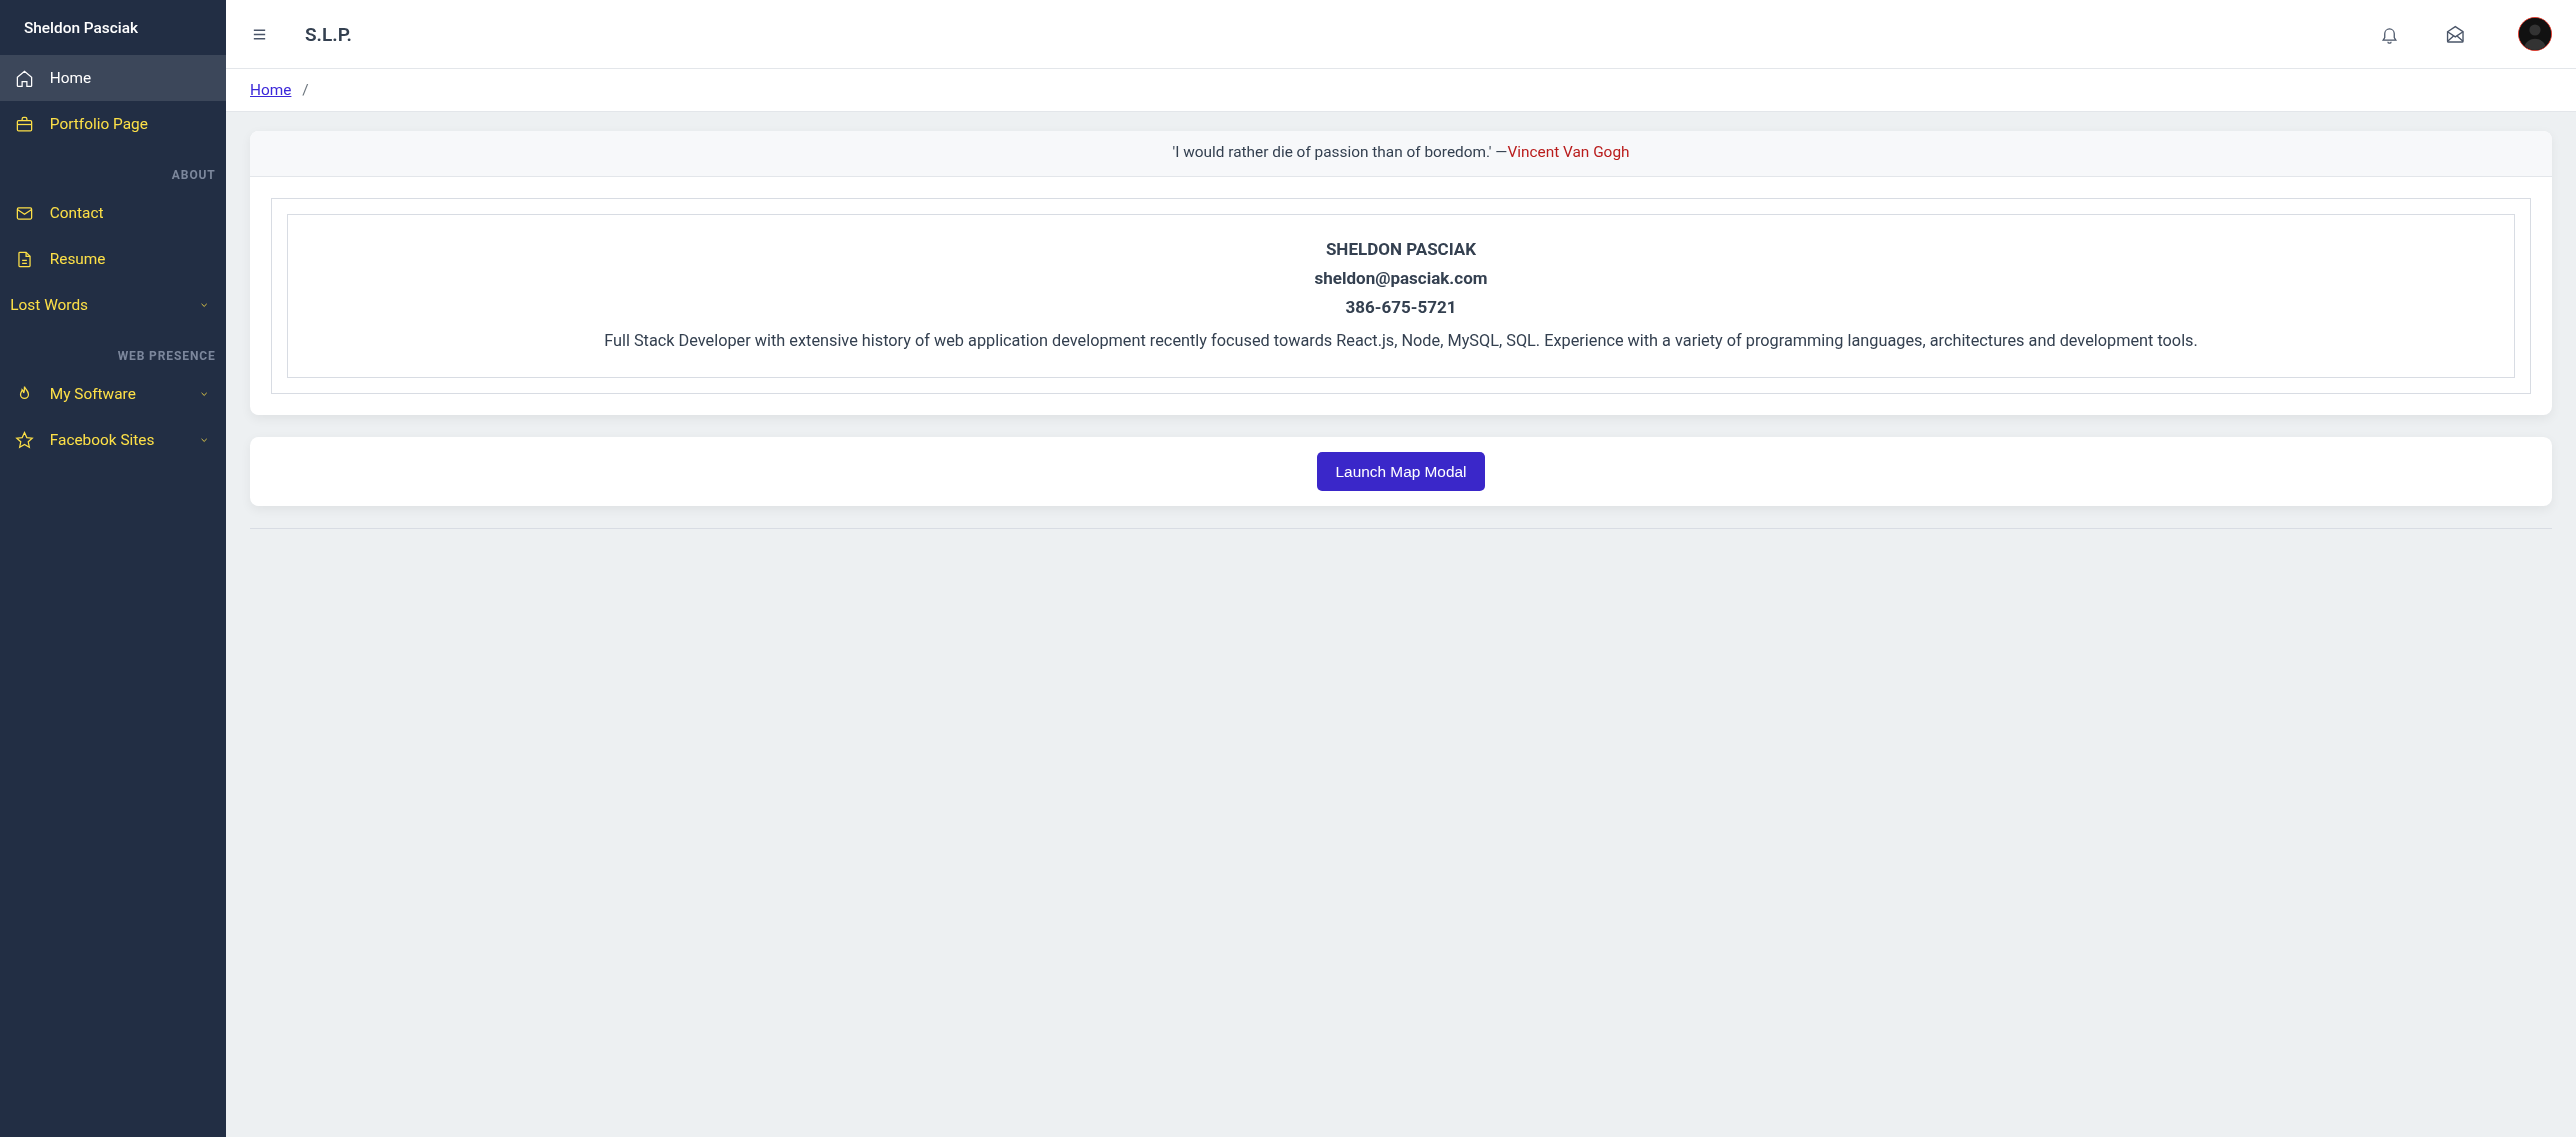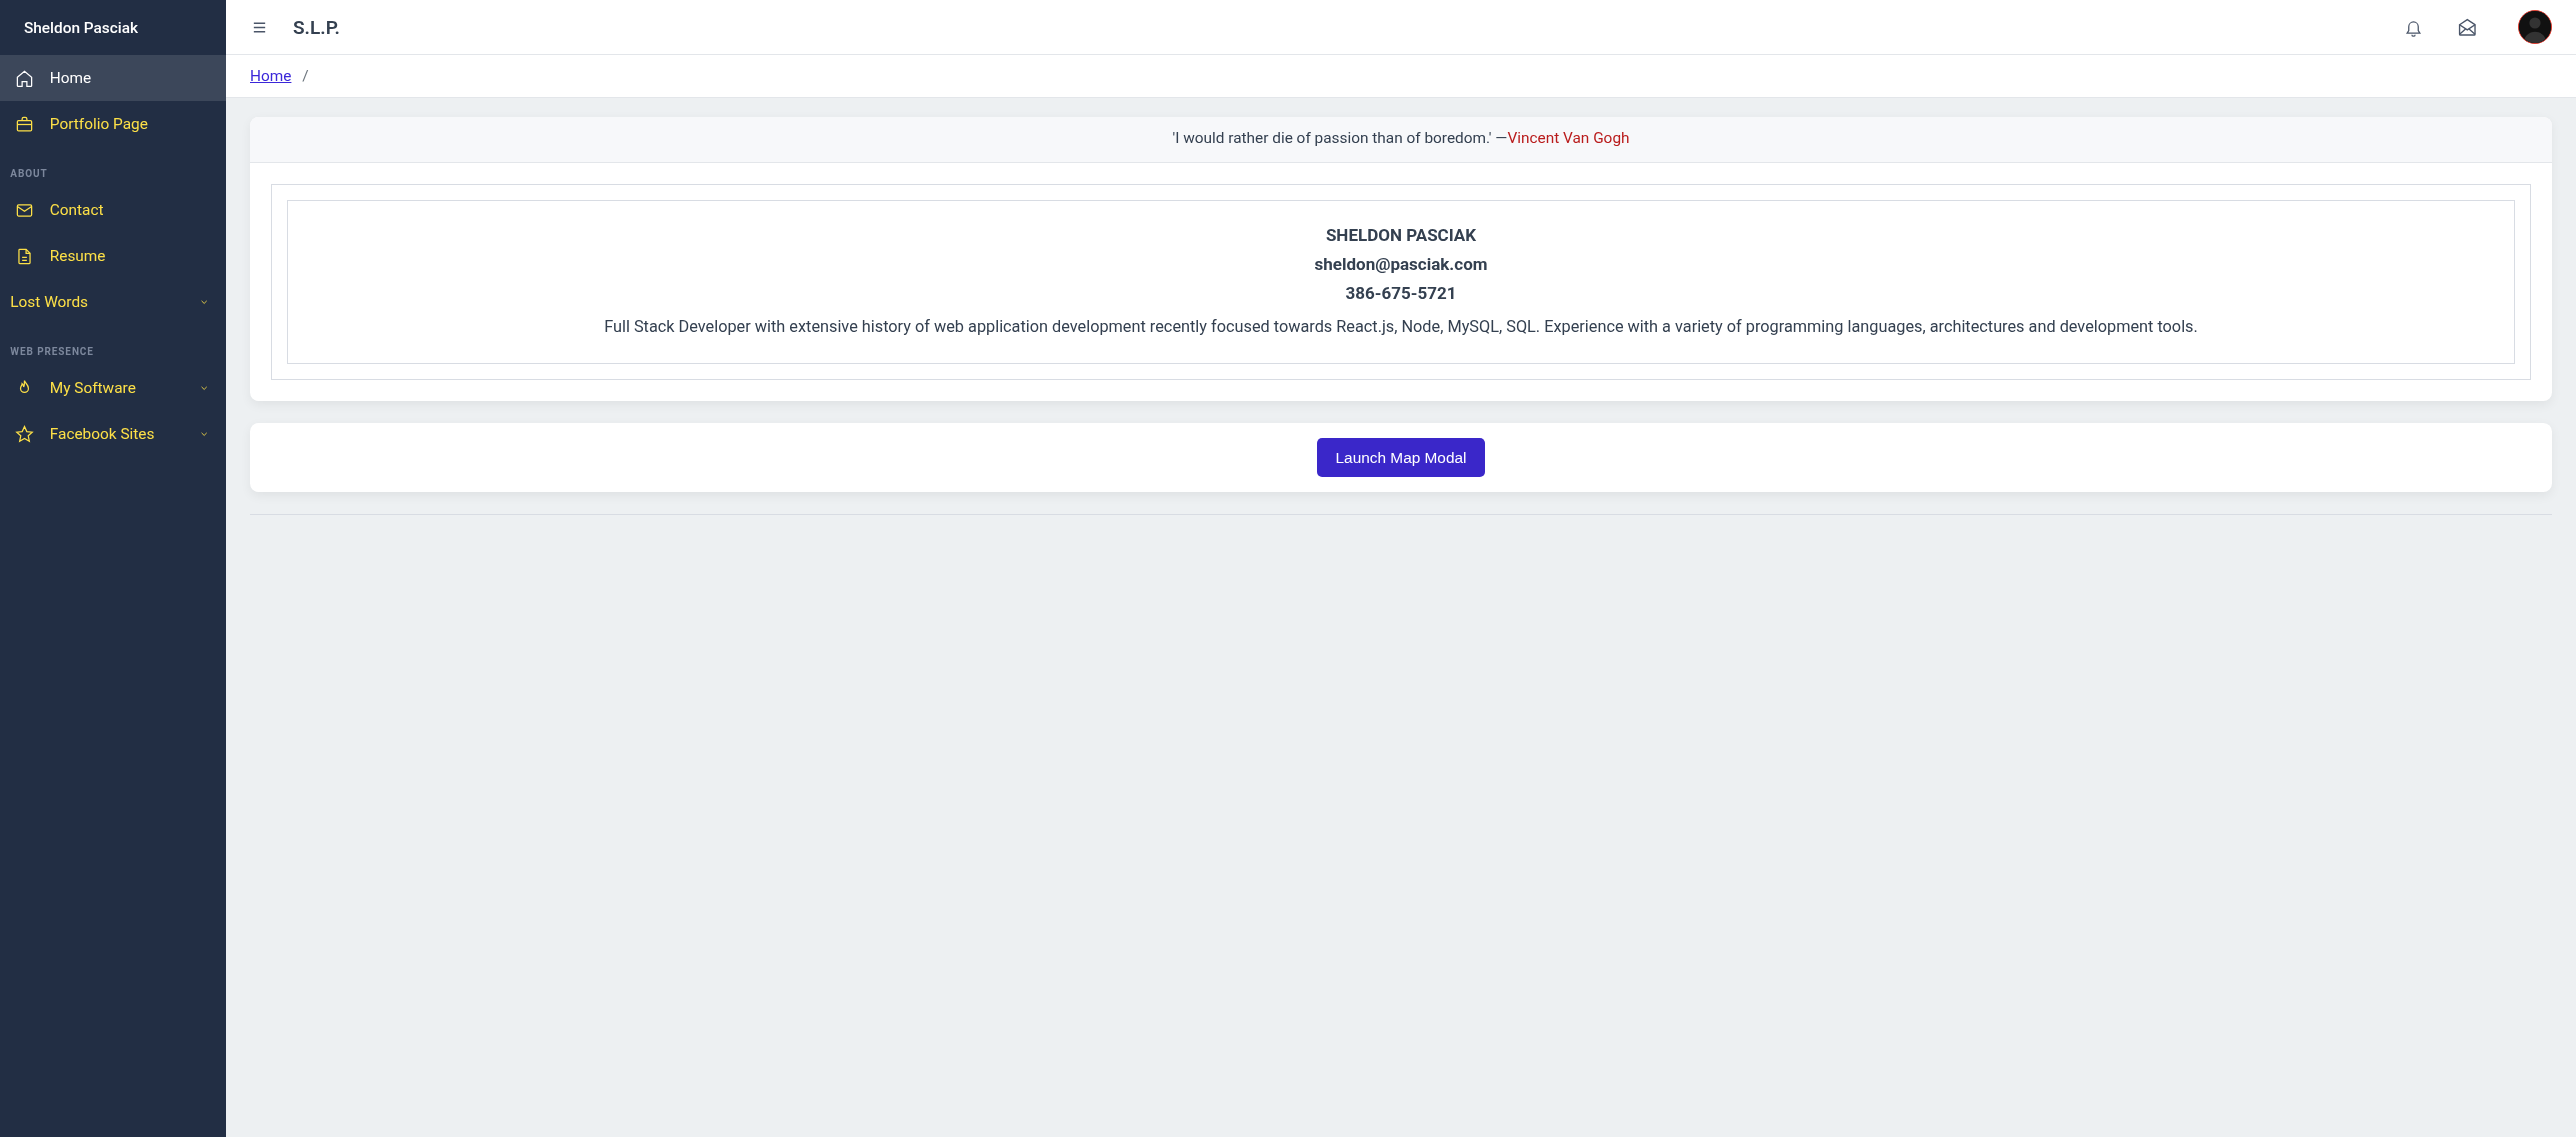--- a/index.html
+++ b/index.html
@@ -50,43 +50,44 @@
     justify-content: center;
     flex-shrink: 0;
   }
   .sidebar-item .si-label { flex: 1; }
   .sidebar-item .chev {
     width: 12px; height: 12px;
     display:flex;align-items:center;justify-content:center;
   }
   .sidebar-group-label {
     padding: 20.6px 10.3px 8.6px 10.3px;
-    font-size: 10px;
+    font-size: 12px;
     letter-spacing: 0.9px;
     color: #7c879c;
     font-weight: 700;
+    text-align: right;
   }
   .sidebar-item.no-icon { padding-left: 10.3px; }
 
   
   .main {
     flex: 1;
     display: flex;
     flex-direction: column;
     min-width: 0;
     background: #edf0f2;
   }
   .topbar {
-    height: 55px;
+    height: 69px;
     background: #ffffff;
     border-bottom: 0.9px solid #e3e6ea;
     display: flex;
     align-items: center;
     padding: 0 24px;
-    gap: 24px;
+    gap: 36px;
   }
   .hamburger {
     width: 19px; height: 19px;
     display:flex;align-items:center;justify-content:center;
     color:#4a5568;
     cursor:pointer;
   }
   .topbar-title {
     font-size: 19px;
     font-weight: 600;

